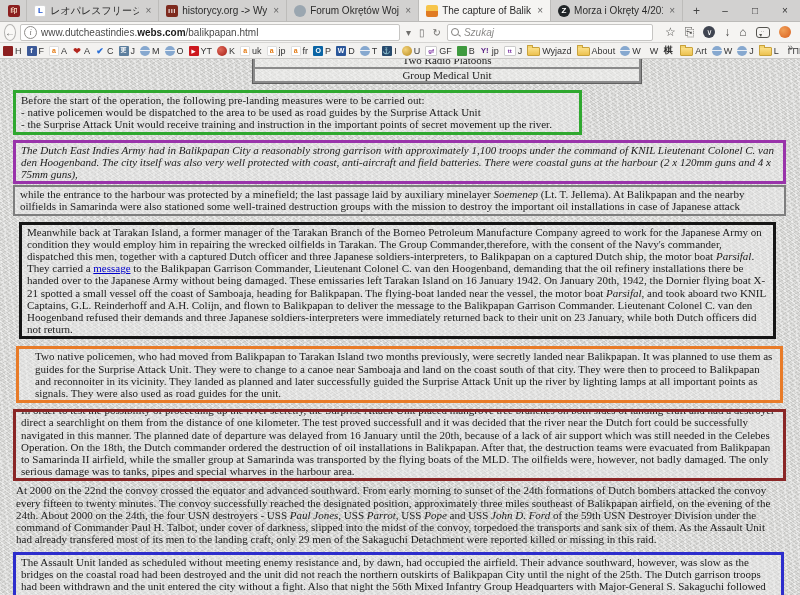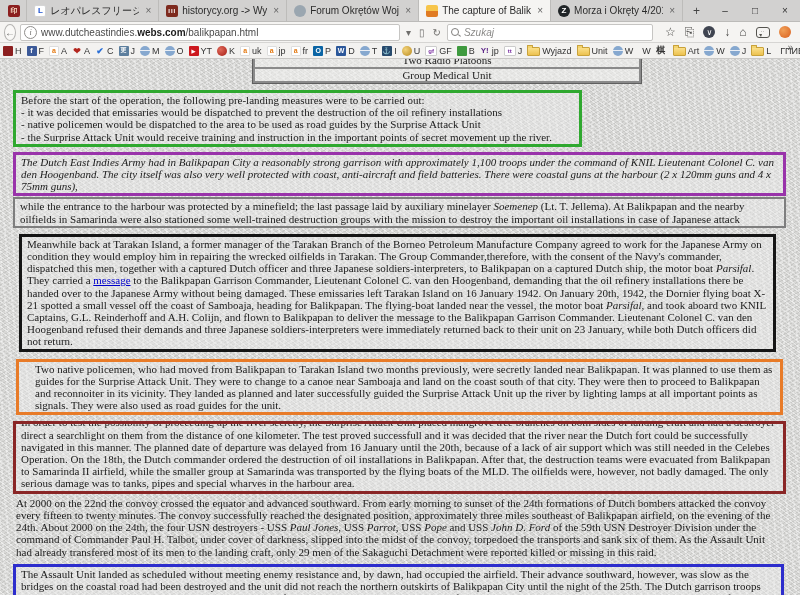--- a/index.html
+++ b/index.html
@@ -270,21 +270,21 @@
       <span class="bml">J</span>
     </span>
 
     <span class="bm">
       <span class="bmi folder"></span>
       <span class="bml">Wyjazd</span>
     </span>
 
     <span class="bm">
       <span class="bmi folder"></span>
-      <span class="bml">Unit</span>
+      <span class="bml">About</span>
     </span>
 
     <span class="bm">
       <span class="bmi circ-globe"></span>
       <span class="bml">W</span>
     </span>
 
     <span class="bm">
       <span class="bmi none"></span>
       <span class="bml">W</span>
@@ -330,21 +330,20 @@
           <td>Two Radio Platoons</td>
         </tr>
     <tr>
           <td>Group Medical Unit</td>
         </tr>
   </tbody>
     </table>
 
   <div class="box box-green" style="border-color: rgb(47, 168, 47);">
     <p>Before the start of the operation, the following pre-landing measures were to be carried out:</p>
-    <p>- it was decided that emissaries would be dispatched to prevent the destruction of the oil refinery installations</p>
     <p>- native policemen would be dispatched to the area to be used as road guides by the Surprise Attack Unit</p>
     <p>- the Surprise Attack Unit would receive training and instruction in the important points of secret movement up the river.</p>
   </div>
 
   <div class="box box-purple" style="border-color: rgb(153, 51, 170); font-style: italic;">
     <p>The Dutch East Indies Army had in Balikpapan City a reasonably strong garrison with approximately 1,100 troops under the command of KNIL Lieutenant Colonel C. van den Hoogenband. The city itself was also very well protected with coast, anti-aircraft and field batteries. There were coastal guns at the harbour (2 x 120mm guns and 4 x 75mm guns),</p>
   </div>
 
   <div class="box box-gray" style="border-color: rgb(126, 126, 126);">
     <p><span>while the entrance to the harbour was protected by a minefield; the last passage laid by auxiliary minelayer </span><span style="font-style: italic;">Soemenep</span><span> (Lt. T. Jellema). At Balikpapan and the nearby oilfields in Samarinda were also stationed some well-trained destruction groups with the mission to destroy the important oil installations in case of Japanese attack</span></p>

